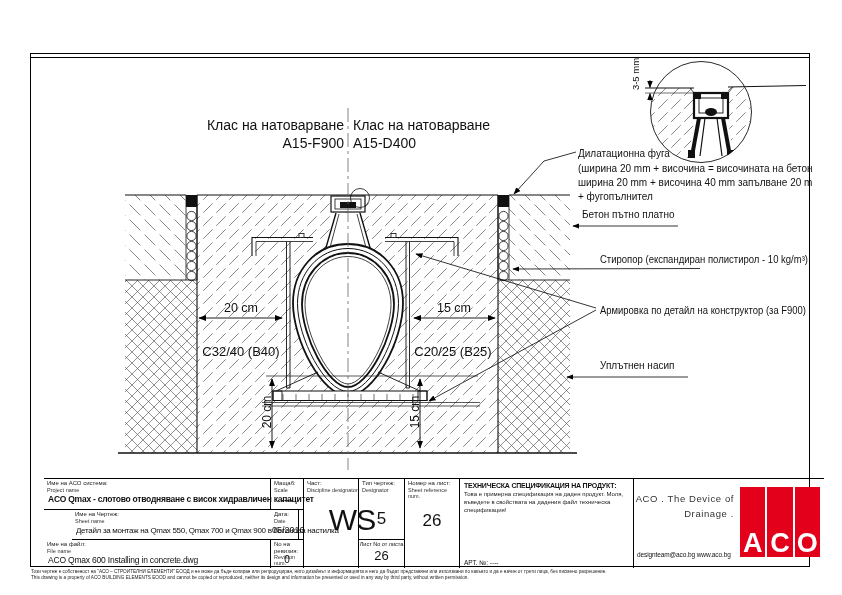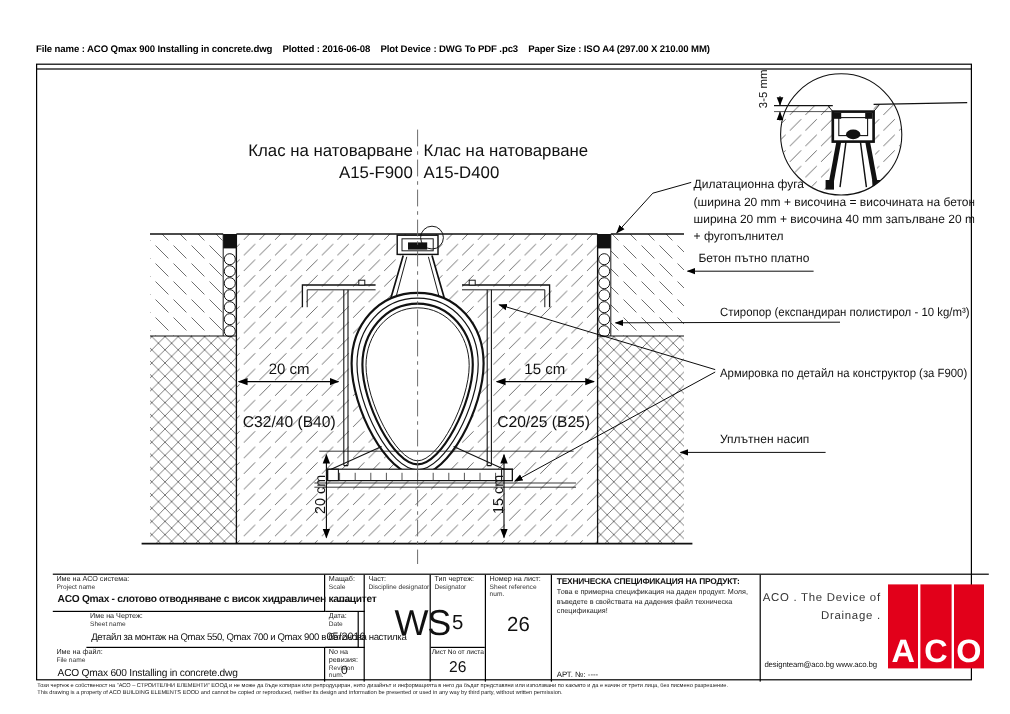--- a/index.html
+++ b/index.html
@@ -40,21 +40,20 @@
   .logo .bar{flex:1;position:relative;display:flex;align-items:flex-end;justify-content:center;}
   .logo .bar span{color:#fff;font-size:27px;font-weight:bold;line-height:0.95;}
   .disclaimer{position:absolute;left:31px;top:569px;width:1000px;font-size:6px;line-height:1.3;
               transform:scale(0.78);transform-origin:0 0;color:#222;white-space:nowrap;}
 </style>
 </head>
 <body>
 
 <div id="page">
 
-  <div class="plot-header">File name : ACO Qmax 900 Installing in concrete.dwg    Plotted : 2016-06-08    Plot Device : DWG To PDF .pc3    Paper Size : ISO A4 (297.00 X 210.00 MM)</div>
   <div class="frame"></div>
   <div class="frame-top2"></div>
 
   <svg style="position:absolute;left:30px;top:52px;" width="782" height="426" viewBox="30 52 782 426" fill="none" stroke-linecap="butt">
     <defs>
       <pattern id="hM" width="13" height="13" patternUnits="userSpaceOnUse">
         <path d="M-1,14 L14,-1" stroke="#555" stroke-width="0.7" stroke-dasharray="8 5"></path>
       </pattern>
       <pattern id="hR" width="15" height="15" patternUnits="userSpaceOnUse">
         <path d="M-1,-1 L16,16" stroke="#555" stroke-width="0.7" stroke-dasharray="9 6"></path>

